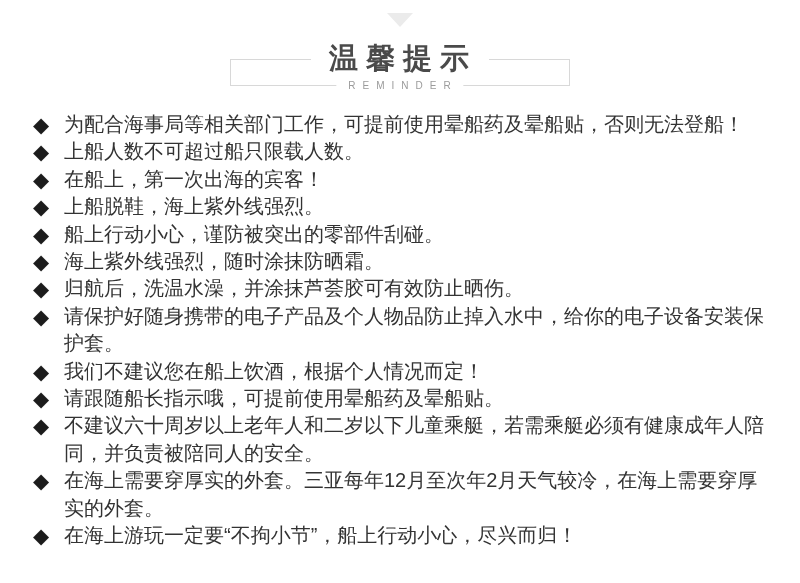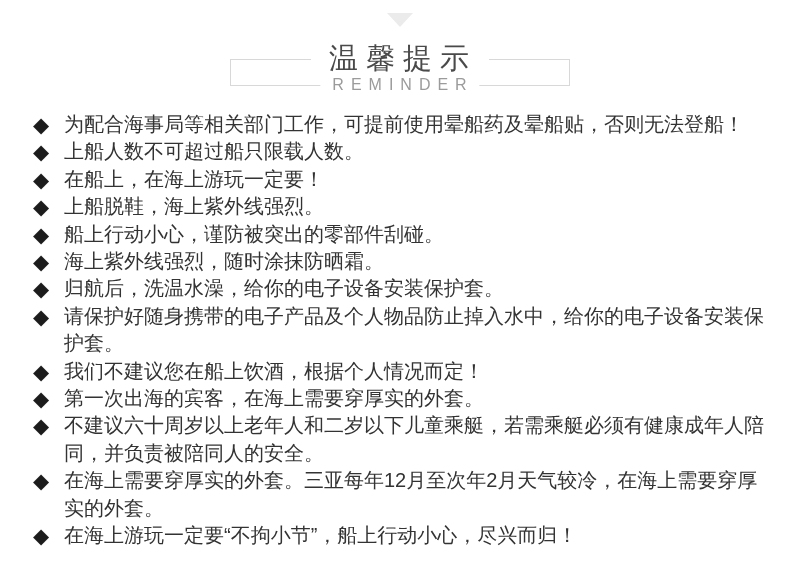--- a/index.html
+++ b/index.html
@@ -34,33 +34,33 @@
     border: 1px solid #d8d8d8;
   }
   .header-title {
     position: absolute;
     top: 0;
     left: 50%;
     transform: translate(-50%, -52%);
     background: #ffffff;
     padding: 0 12px 0 18px;
     font-size: 29px;
-    font-weight: 400;
+    font-weight: 700;
     letter-spacing: 8px;
     color: #4a4a4a;
     white-space: nowrap;
   }
   .header-subtitle {
     position: absolute;
     bottom: 0;
     left: 50%;
     transform: translate(-50%, 52%);
     background: #ffffff;
     padding: 0 6px 0 12px;
-    font-size: 16px;
+    font-size: 10px;
     letter-spacing: 7px;
     color: #9b9b9b;
     white-space: nowrap;
   }
   
   .notice-list {
     list-style: none;
     margin: 25px 26px 0 33px;
   }
   .notice-item {
@@ -98,49 +98,49 @@
       <li class="notice-item">
         <span class="bullet">◆</span>
         <span class="notice-text">为配合海事局等相关部门工作，可提前使用晕船药及晕船贴，否则无法登船！</span>
       </li>
       <li class="notice-item">
         <span class="bullet">◆</span>
         <span class="notice-text">上船人数不可超过船只限载人数。</span>
       </li>
       <li class="notice-item">
         <span class="bullet">◆</span>
-        <span class="notice-text">在船上，在海上游玩一定要！</span>
+        <span class="notice-text">在船上，第一次出海的宾客！</span>
       </li>
       <li class="notice-item">
         <span class="bullet">◆</span>
         <span class="notice-text">上船脱鞋，海上紫外线强烈。</span>
       </li>
       <li class="notice-item">
         <span class="bullet">◆</span>
         <span class="notice-text">船上行动小心，谨防被突出的零部件刮碰。</span>
       </li>
       <li class="notice-item">
         <span class="bullet">◆</span>
         <span class="notice-text">海上紫外线强烈，随时涂抹防晒霜。</span>
       </li>
       <li class="notice-item">
         <span class="bullet">◆</span>
-        <span class="notice-text">归航后，洗温水澡，给你的电子设备安装保护套。</span>
+        <span class="notice-text">归航后，洗温水澡，并涂抹芦荟胶可有效防止晒伤。</span>
       </li>
       <li class="notice-item">
         <span class="bullet">◆</span>
         <span class="notice-text">请保护好随身携带的电子产品及个人物品防止掉入水中，给你的电子设备安装保护套。</span>
       </li>
       <li class="notice-item">
         <span class="bullet">◆</span>
         <span class="notice-text">我们不建议您在船上饮酒，根据个人情况而定！</span>
       </li>
       <li class="notice-item">
         <span class="bullet">◆</span>
-        <span class="notice-text">第一次出海的宾客，在海上需要穿厚实的外套。</span>
+        <span class="notice-text">请跟随船长指示哦，可提前使用晕船药及晕船贴。</span>
       </li>
       <li class="notice-item">
         <span class="bullet">◆</span>
         <span class="notice-text">不建议六十周岁以上老年人和二岁以下儿童乘艇，若需乘艇必须有健康成年人陪同，并负责被陪同人的安全。</span>
       </li>
       <li class="notice-item">
         <span class="bullet">◆</span>
         <span class="notice-text">在海上需要穿厚实的外套。三亚每年12月至次年2月天气较冷，在海上需要穿厚实的外套。</span>
       </li>
       <li class="notice-item">

